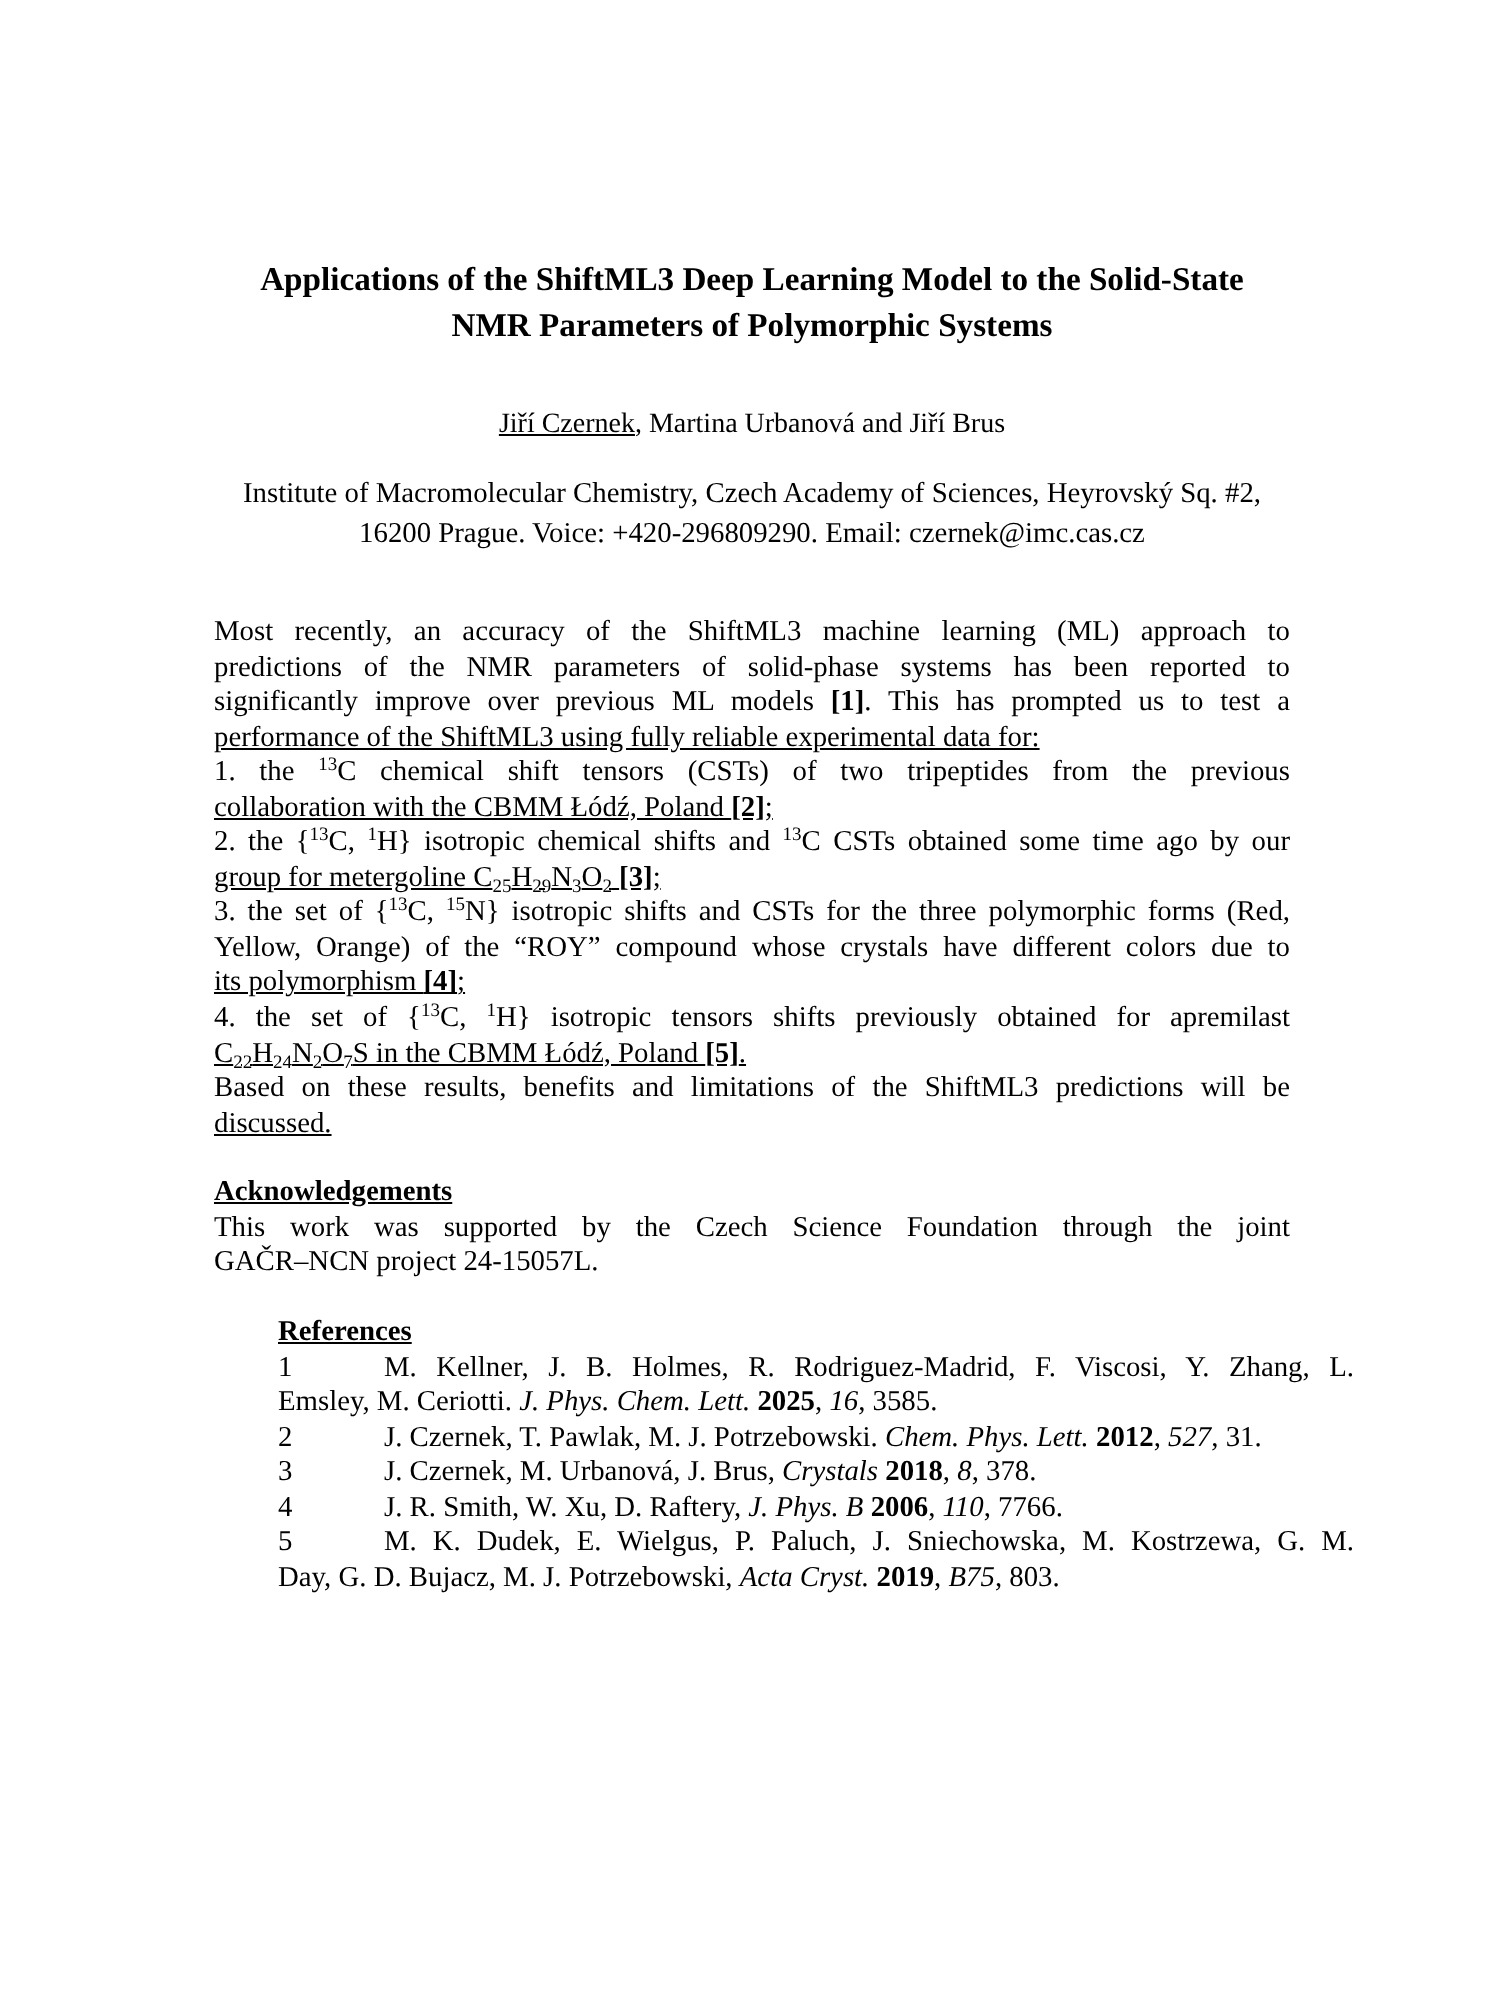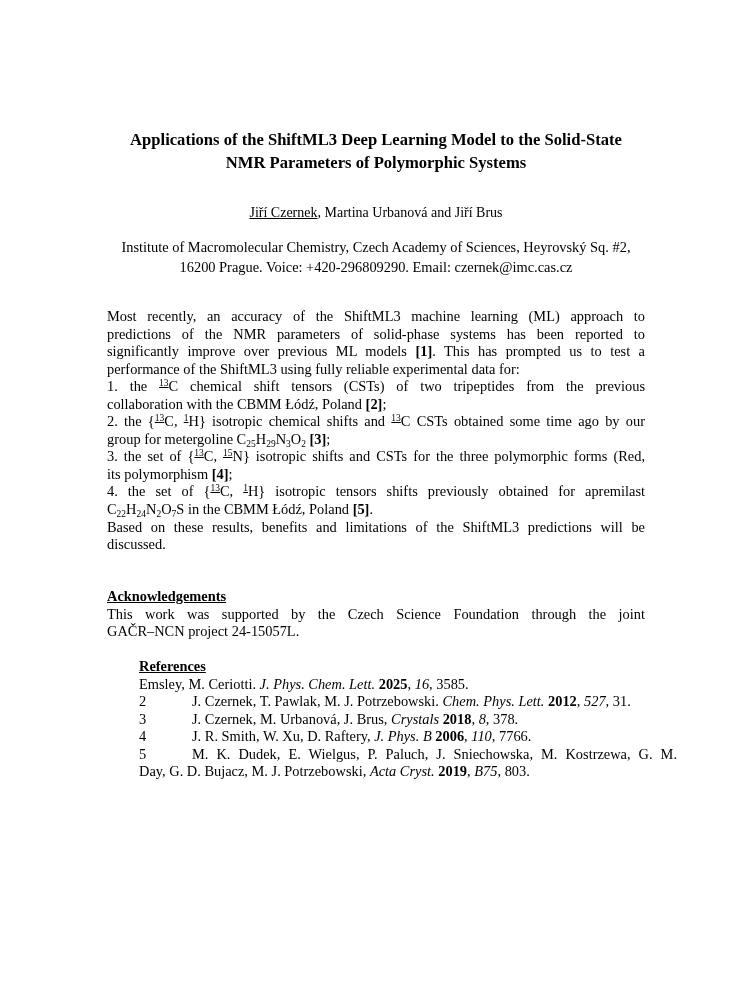--- a/index.html
+++ b/index.html
@@ -9,22 +9,22 @@
   .title { position:absolute; left:0; top:129px; width:538px; text-align:center;
            font-weight:bold; font-size:16.6px; line-height:22.5px; }
   .authors { position:absolute; left:0; top:204px; width:538px; text-align:center;
              font-size:14px; line-height:18px; }
   .authors u { text-decoration:underline; }
   .affil { position:absolute; left:0; top:237px; width:538px; text-align:center;
            font-size:14.4px; line-height:20px; }
   .body { position:absolute; left:0; top:308px; width:538px; font-size:14.4px;
           line-height:17.55px; text-align:justify; }
   .body .ln { text-align:justify; text-align-last:justify; display:block; }
-  .body .last { text-align-last:left; }
-  sup { font-size:9.5px; vertical-align:5px; line-height:0;text-decoration:underline; }
+  .body .last { text-align-last:left;text-decoration:underline; }
+  sup { font-size:9.5px; vertical-align:5px; line-height:0; }
   sub { font-size:9.5px; vertical-align:-3px; line-height:0; }
   b { font-weight:bold; }
   .sec-head { font-weight:bold;text-decoration:underline; }
   .ack { position:absolute; left:0; top:588px; width:538px; font-size:14.4px; line-height:17.55px; }
   .refs { position:absolute; left:0; top:658px; width:538px; font-size:14.4px; line-height:17.55px;margin-left:32px; }
   .ref { display:block; }
   .ref .num { display:inline-block; width:53px; }
   .j { text-align:justify; text-align-last:justify; display:block; }
 </style>
 </head>
@@ -50,39 +50,41 @@
     <span class="ln"><span>significantly improve over previous ML models </span><b>[1]</b><span>. This has prompted us to test a</span></span>
     <span class="ln last">performance of the ShiftML3 using fully reliable experimental data for:</span>
 
     <span class="ln"><span>1. the </span><sup>13</sup><span>C chemical shift tensors (CSTs) of two tripeptides from the previous</span></span>
     <span class="ln last"><span>collaboration with the CBMM Łódź, Poland </span><b>[2]</b><span>;</span></span>
 
     <span class="ln"><span>2. the {</span><sup>13</sup><span>C, </span><sup>1</sup><span>H} isotropic chemical shifts and </span><sup>13</sup><span>C CSTs obtained some time ago by our</span></span>
     <span class="ln last"><span>group for metergoline C</span><sub>25</sub><span>H</span><sub>29</sub><span>N</span><sub>3</sub><span>O</span><sub>2</sub> <b>[3]</b><span>;</span></span>
 
     <span class="ln"><span>3. the set of {</span><sup>13</sup><span>C, </span><sup>15</sup><span>N} isotropic shifts and CSTs for the three polymorphic forms (Red,</span></span>
+    <span class="ln">Yellow, Orange) of the “ROY” compound whose crystals have different colors due to</span>
     <span class="ln last"><span>its polymorphism </span><b>[4]</b><span>;</span></span>
 
     <span class="ln"><span>4. the set of {</span><sup>13</sup><span>C, </span><sup>1</sup><span>H} isotropic tensors shifts previously obtained for apremilast</span></span>
     <span class="ln last"><span>C</span><sub>22</sub><span>H</span><sub>24</sub><span>N</span><sub>2</sub><span>O</span><sub>7</sub><span>S in the CBMM Łódź, Poland </span><b>[5]</b><span>.</span></span>
 
     <span class="ln">Based on these results, benefits and limitations of the ShiftML3 predictions will be</span>
     <span class="ln last">discussed.</span>
   </div>
 
   <div class="ack">
     <div class="sec-head">Acknowledgements</div>
     <span class="j">This work was supported by the Czech Science Foundation through the joint</span>
     <div>GAČR–NCN project 24-15057L.</div>
   </div>
 
   <div class="refs">
     <div class="sec-head">References</div>
 
     <div class="ref">
+      <span class="j"><span class="num">1</span><span>M. Kellner, J. B. Holmes, R. Rodriguez-Madrid, F. Viscosi, Y. Zhang, L.</span></span>
       <span>Emsley, M. Ceriotti. </span><i>J. Phys. Chem. Lett.</i> <b>2025</b>, <i>16</i>, <span>3585.</span>
     </div>
 
     <div class="ref"><span class="num">2</span><span>J. Czernek, T. Pawlak, M. J. Potrzebowski. </span><i>Chem. Phys. Lett.</i> <b>2012</b>, <i>527</i>, <span>31.</span></div>
 
     <div class="ref"><span class="num">3</span><span>J. Czernek, M. Urbanová, J. Brus, </span><i>Crystals</i> <b>2018</b>, <i>8</i>, <span>378.</span></div>
 
     <div class="ref"><span class="num">4</span><span>J. R. Smith, W. Xu, D. Raftery, </span><i>J. Phys. B</i> <b>2006</b>, <i>110</i>, <span>7766.</span></div>
 
     <div class="ref">

